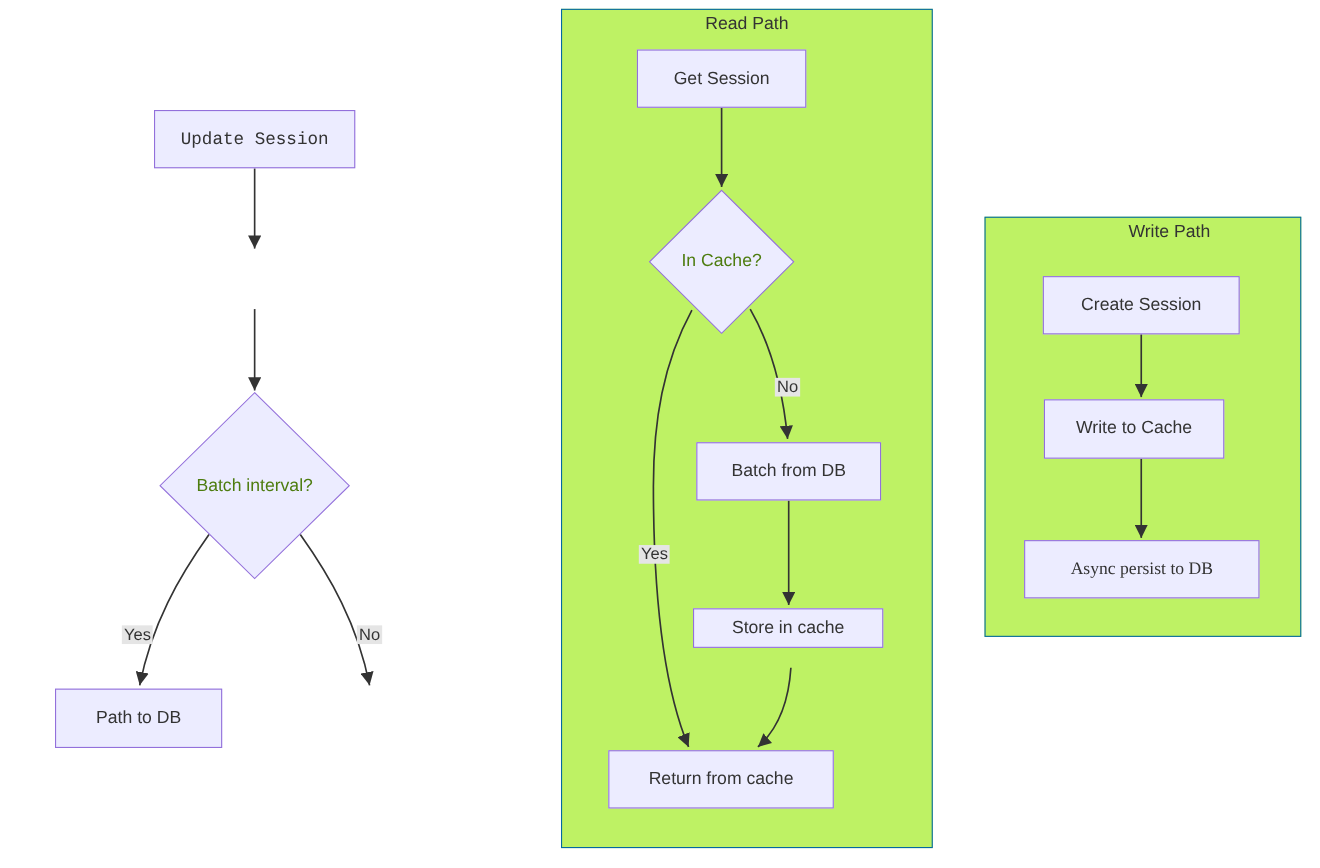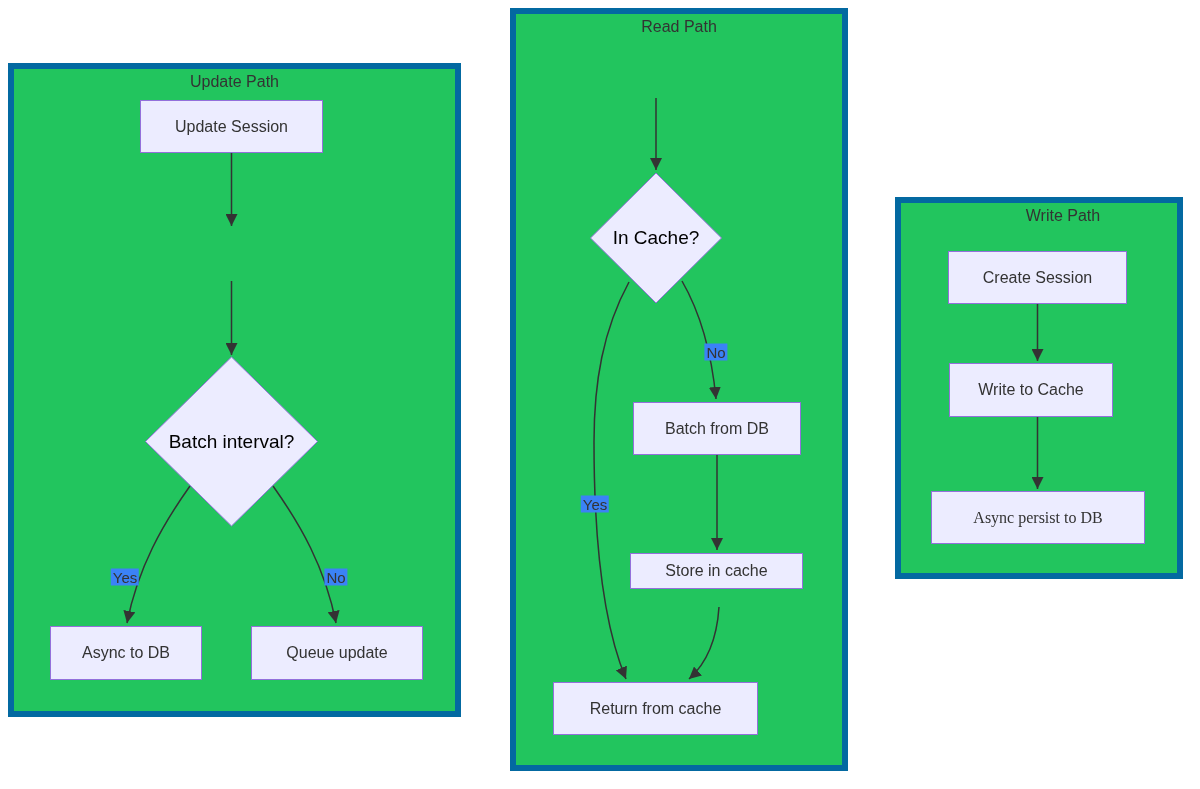--- a/index.html
+++ b/index.html
@@ -11,22 +11,22 @@
   .canvas {
     position: relative;
     width: 1200px;
     height: 789px;
     background: #ffffff;
     overflow: hidden;
     color: #333333;
   }
   .cluster {
     position: absolute;
-    background: #22c55e;
-    border: 6px solid #0369a1;
+    background: #bef264;
+    border: 1px solid #0369a1;
     box-sizing: border-box;
   }
   .cluster-title {
     width: 100%;
     text-align: center;
     margin-top: 4px;
     font-size: 16px;
     color: #333333;
   }
   .edges-layer {
@@ -42,42 +42,39 @@
     display: flex;
     align-items: center;
     justify-content: center;
     font-size: 16px;
     color: #333333;
     text-align: center;
   }
   .diamond-label {
     position: absolute;
     transform: translate(-50%, -50%);
-    font-size: 19px;
-    color: #000000;
+    font-size: 16px;
+    color: #4d7c0f;
     white-space: nowrap;
   }
   .edge-label {
     position: absolute;
     transform: translate(-50%, -50%);
-    background: #3b82f6;
+    background: #e5e5e5;
     padding: 0 2px;
     font-size: 15px;
     color: #333333;
     white-space: nowrap;
   }
 </style>
 </head>
 <body>
 
 <div class="canvas">
 
-  <div class="cluster" style="left:8px; top:63px; width:453px; height:654px;">
-    <div class="cluster-title">Update Path</div>
-  </div>
 
   <div class="cluster" style="left:510px; top:8px; width:338px; height:763px;">
     <div class="cluster-title">Read Path</div>
   </div>
 
   <div class="cluster" style="left:895px; top:197px; width:288px; height:382px;padding-left:48px;">
     <div class="cluster-title">Write Path</div>
   </div>
 
   <svg class="edges-layer" width="1200" height="789" viewBox="0 0 1200 789">
@@ -98,25 +95,25 @@
     <path d="M719,607 C717,638 707,663 689,679" stroke="#333333" stroke-width="1.5" fill="none" marker-end="url(#arrow)"></path>
     <path d="M629,282 C603,330 594,382 594,442 C594,540 603,624 626,679" stroke="#333333" stroke-width="1.5" fill="none" marker-end="url(#arrow)"></path>
 
     <path d="M1037.5,288 V361" stroke="#333333" stroke-width="1.5" fill="none" marker-end="url(#arrow)"></path>
     <path d="M1037.5,417 V489" stroke="#333333" stroke-width="1.5" fill="none" marker-end="url(#arrow)"></path>
 
     <polygon points="231.5,357 317.5,441.5 231.5,526 145.5,441.5" fill="#ececff" stroke="#9370db" stroke-width="1"></polygon>
     <polygon points="656,173 721.5,238 656,303 590.5,238" fill="#ececff" stroke="#9370db" stroke-width="1"></polygon>
   </svg>
 
-  <div class="node" style="left:140px; top:100px; width:183px; height:53px;">Update Session</div>
+  <div class="node" style="left:140px; top:100px; width:183px; height:53px;font-family:Liberation Mono, monospace;">Update Session</div>
   <div class="diamond-label" style="left:231.5px; top:441.5px;">Batch interval?</div>
-  <div class="node" style="left:50px; top:626px; width:152px; height:54px;">Async to DB</div>
-  <div class="node" style="left:251px; top:626px; width:172px; height:54px;">Queue update</div>
+  <div class="node" style="left:50px; top:626px; width:152px; height:54px;">Path to DB</div>
 
+  <div class="node" style="left:579px; top:45px; width:154px; height:53px;">Get Session</div>
   <div class="diamond-label" style="left:656px; top:238px;">In Cache?</div>
   <div class="node" style="left:633px; top:402px; width:168px; height:53px;">Batch from DB</div>
   <div class="node" style="left:630px; top:553px; width:173px; height:36px;">Store in cache</div>
   <div class="node" style="left:553px; top:682px; width:205px; height:53px;">Return from cache</div>
 
   <div class="node" style="left:948px; top:235px; width:179px; height:53px;margin-top:16px;">Create Session</div>
   <div class="node" style="left:949px; top:363px; width:164px; height:54px;">Write to Cache</div>
   <div class="node" style="left:931px; top:491px; width:214px; height:53px;font-family:Liberation Serif, serif;">Async persist to DB</div>
 
   <div class="edge-label" style="left:125px; top:577px;">Yes</div>

